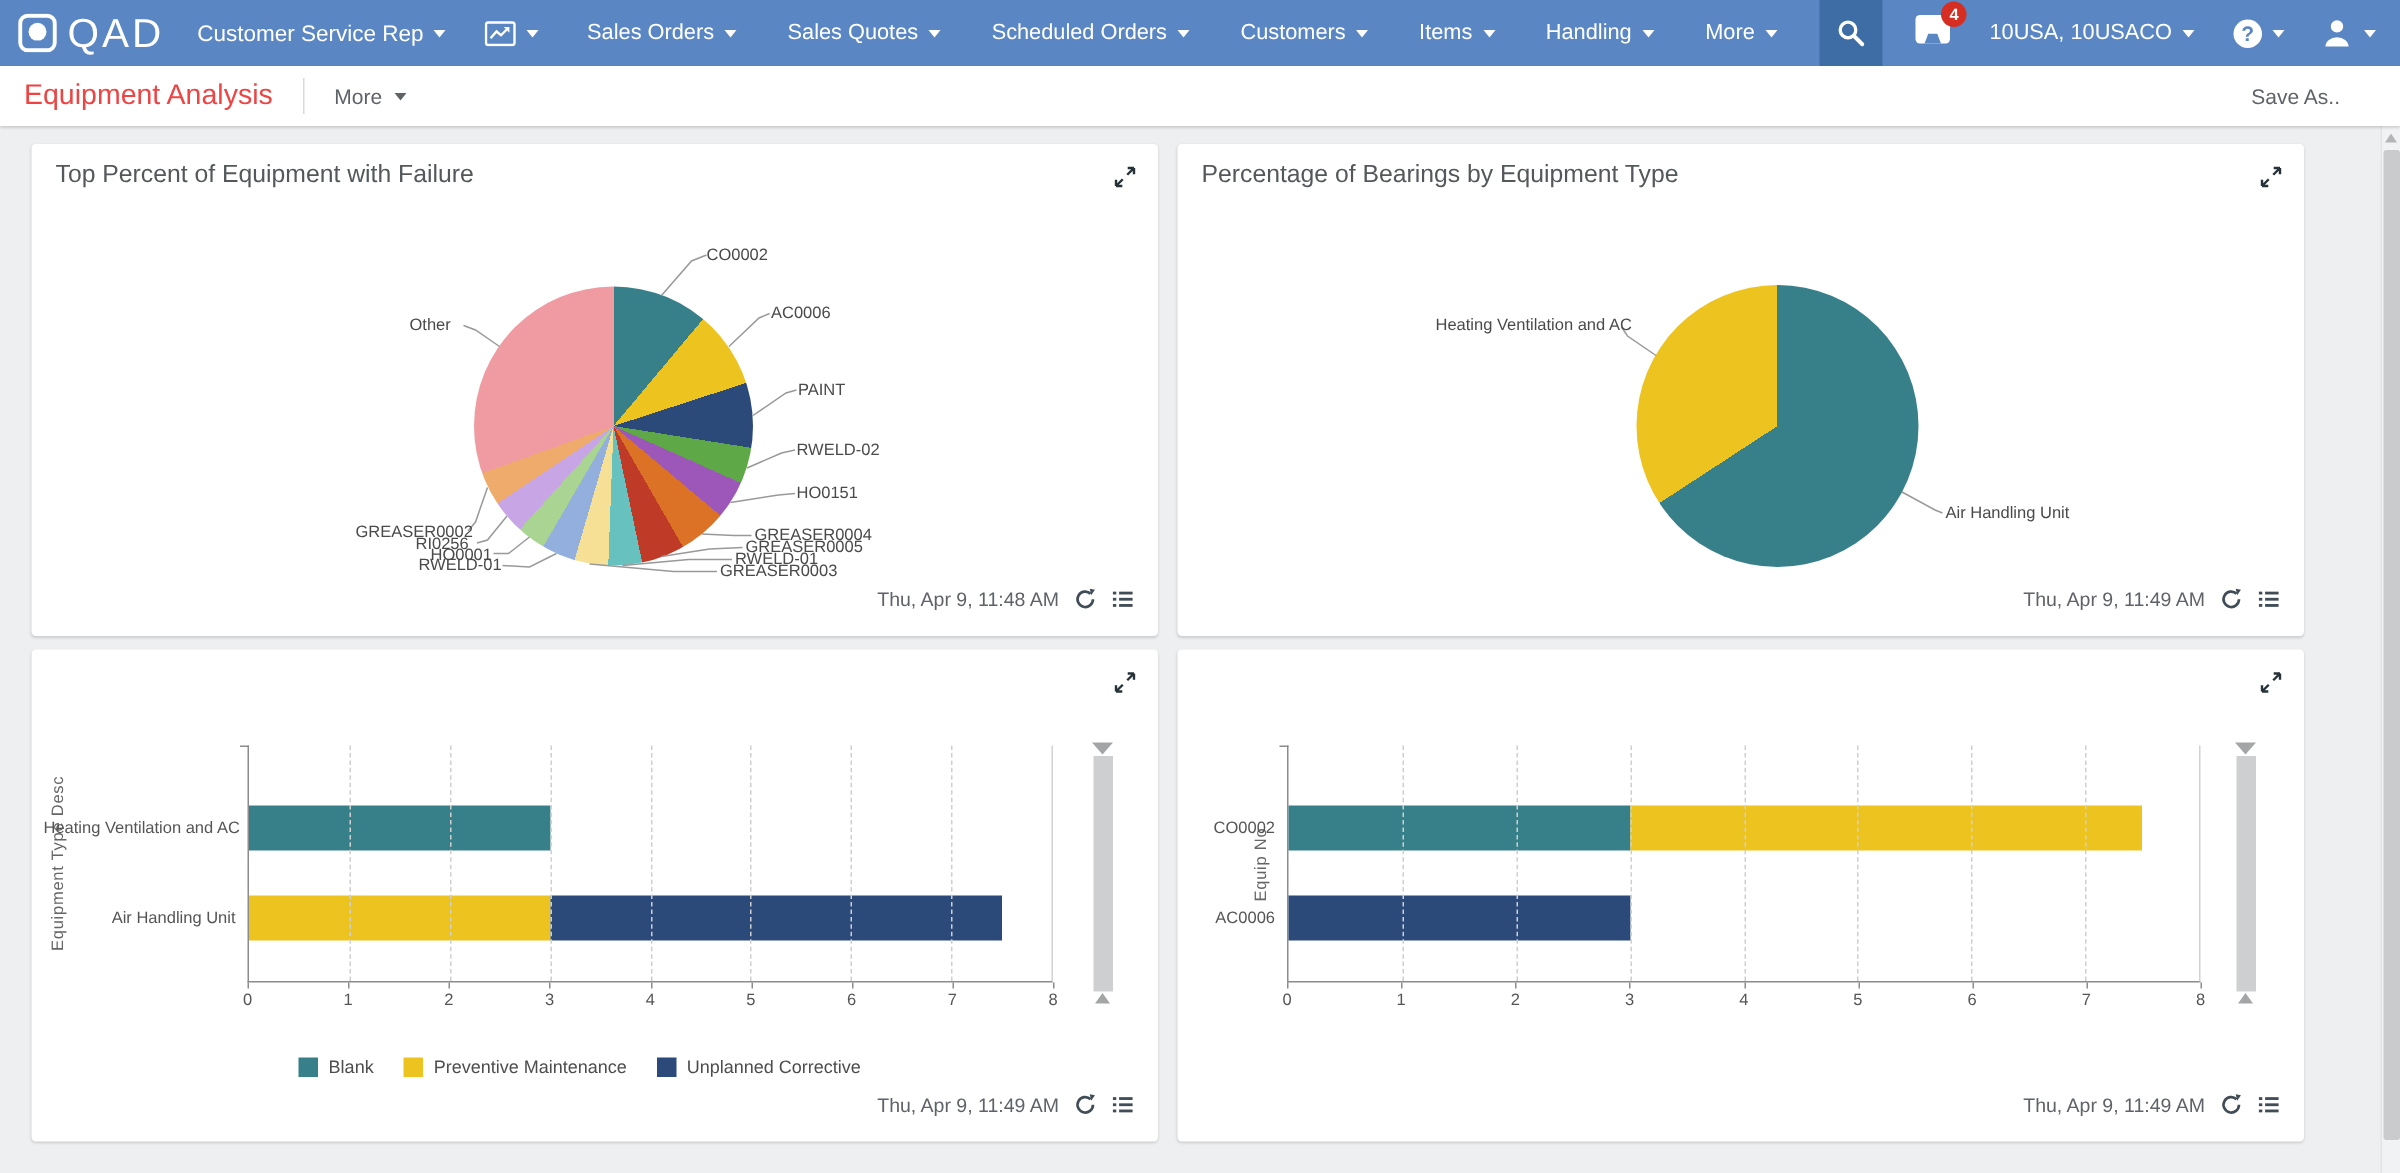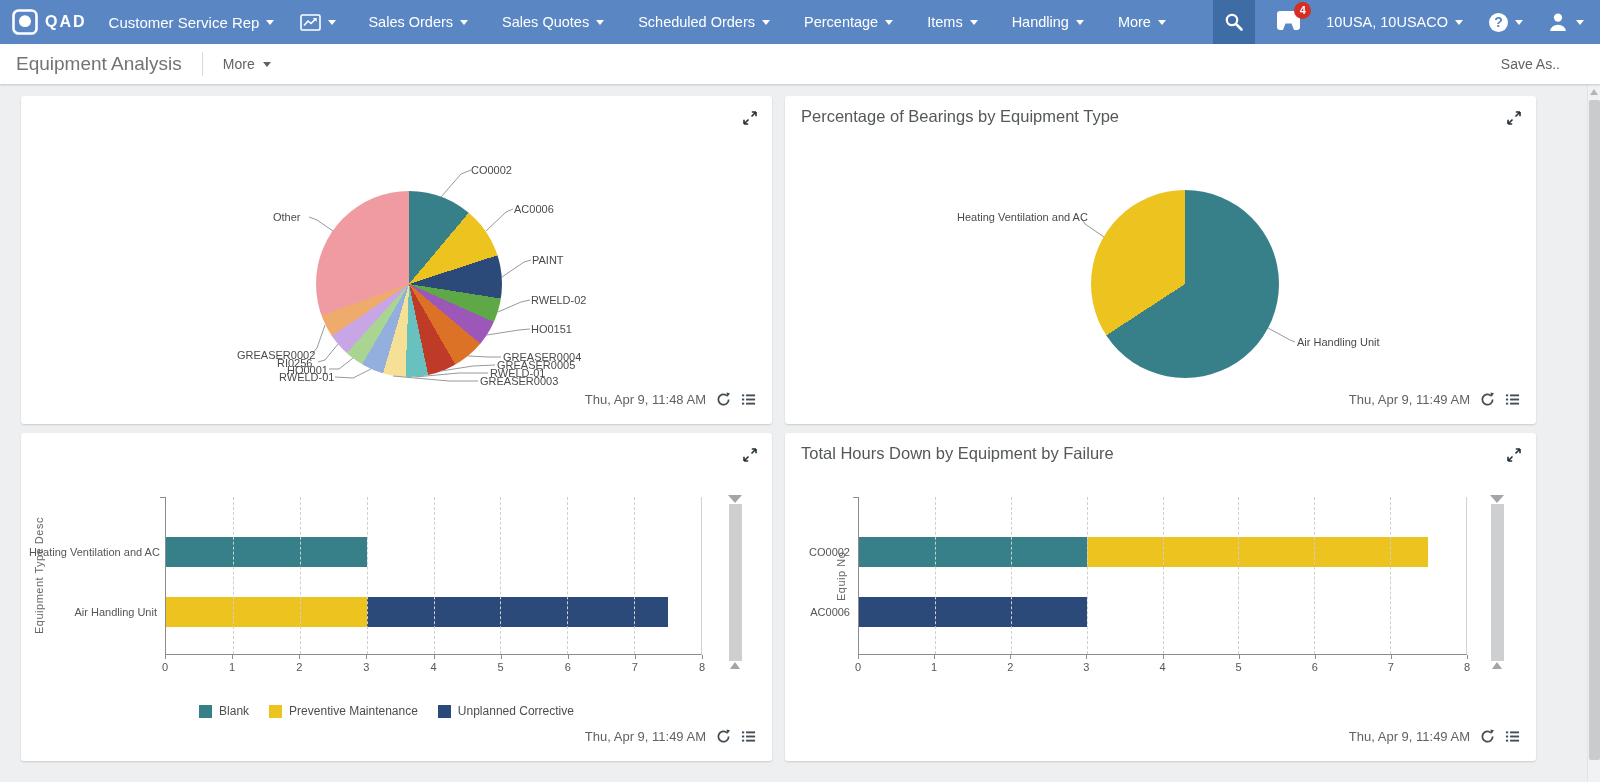--- a/index.html
+++ b/index.html
@@ -1,38 +1,38 @@
 <!DOCTYPE html>
 <html><head>
 <meta charset="utf-8">
 <style>
   * { margin:0; padding:0; box-sizing:border-box; }
   html,body { width:1600px; height:782px; overflow:hidden; font-family:"Liberation Sans", sans-serif; background:#edeff0; }
 
   
   .nav { position:absolute; top:0; left:0; width:1600px; height:44px; background:#5a87c4; display:flex; align-items:center; color:#fff; }
   .logo-wrap { display:flex; align-items:center; gap:7px; padding-left:12px; }
-  .logo-text { font-size:16px; letter-spacing:2px; font-weight:700; }
+  .logo-text { font-size:27px; letter-spacing:2px; font-weight:400; }
   .nav-item { display:flex; align-items:center; font-size:14.5px; cursor:pointer; white-space:nowrap; }
   .role { margin-left:22px; font-size:15px; }
   .chart-menu { margin-left:26px; }
   .menus { display:flex; gap:34px; margin-left:32px; }
   .caret { width:0; height:0; border-left:4px solid transparent; border-right:4px solid transparent; border-top:5px solid #fff; margin-left:7px; display:inline-block; }
   .nav-right { margin-left:auto; display:flex; align-items:center; height:44px; }
   .search-btn { width:42px; height:44px; background:#3d6da4; display:flex; align-items:center; justify-content:center; }
   .notif { position:relative; margin:0 14px 0 20px; }
   .badge { position:absolute; top:-7px; right:-9px; min-width:17px; height:17px; border-radius:9px; background:#d62e22; color:#fff; font-size:11px; font-weight:bold; display:flex; align-items:center; justify-content:center; padding:0 4px; }
   .company { margin:0 26px 0 10px; }
   .help { margin-right:24px; }
   .help-circle { width:19px; height:19px; border-radius:50%; background:#fff; color:#5a87c4; font-weight:bold; font-size:14px; display:flex; align-items:center; justify-content:center; }
   .user { padding-right:16px; }
 
   
   .subheader { position:absolute; top:44px; left:0; width:1600px; height:40px; background:#fff; display:flex; align-items:center; padding:0 16px; box-shadow:0 1px 2px rgba(0,0,0,.18); z-index:5; }
-  .page-title { font-size:19px; color:#737373; }
+  .page-title { font-size:19px; color:#ef4444; }
   .sub-divider { width:1px; height:24px; background:#d7d9db; margin:0 20px; }
   .sub-more { font-size:14px; color:#5f6368; display:flex; align-items:center; cursor:pointer; }
   .caret-dark { width:0; height:0; border-left:4px solid transparent; border-right:4px solid transparent; border-top:5px solid #5f6368; margin-left:8px; }
   .save-as { margin-left:auto; font-size:14px; color:#5f6368; padding-right:24px; cursor:pointer; }
 
   
   .content { position:absolute; top:84px; left:0; width:1587px; height:698px; background:#edeff0; }
   .panel { position:absolute; width:751px; height:328px; background:#fff; border-radius:3px; box-shadow:0 1px 2px rgba(0,0,0,.15); }
   #p-pie1 { left:21px; top:12px; } #p-pie2 { left:785px; top:12px; }
   #p-bar1 { left:21px; top:349px; } #p-bar2 { left:785px; top:349px; }
@@ -119,21 +119,21 @@
       </div>
     <div class="nav-item">
         <span>Sales Quotes</span>
         <span class="caret"></span>
       </div>
     <div class="nav-item">
         <span>Scheduled Orders</span>
         <span class="caret"></span>
       </div>
     <div class="nav-item">
-        <span>Percentage</span>
+        <span>Customers</span>
         <span class="caret"></span>
       </div>
     <div class="nav-item">
         <span>Items</span>
         <span class="caret"></span>
       </div>
     <div class="nav-item">
         <span>Handling</span>
         <span class="caret"></span>
       </div>
@@ -180,20 +180,21 @@
   <span class="sub-more">
     <span>More</span>
       <span class="caret-dark"></span>
   </span>
   <span class="save-as">Save As..</span>
 </div>
 
 <div class="content">
 
   <div class="panel" id="p-pie1">
+    <div class="panel-title">Top Percent of Equipment with Failure</div>
     <span class="expand">
       <svg width="16" height="16" viewBox="0 0 16 16">
         <path d="M9.5 6.5 L14 2 M14 2 h-4.2 M14 2 v4.2 M6.5 9.5 L2 14 M2 14 h4.2 M2 14 v-4.2" stroke="#263238" stroke-width="1.6" fill="none"></path>
       </svg>
     </span>
     <div class="pie" style="background: conic-gradient(rgb(55, 128, 138) 0%, rgb(55, 128, 138) 11.1%, rgb(236, 195, 31) 11.1%, rgb(236, 195, 31) 20%, rgb(43, 74, 122) 20%, rgb(43, 74, 122) 27.5%, rgb(95, 168, 72) 27.5%, rgb(95, 168, 72) 31.7%, rgb(156, 87, 184) 31.7%, rgb(156, 87, 184) 36.1%, rgb(220, 114, 38) 36.1%, rgb(220, 114, 38) 41.7%, rgb(192, 58, 40) 41.7%, rgb(192, 58, 40) 46.7%, rgb(103, 193, 191) 46.7%, rgb(103, 193, 191) 50.6%, rgb(246, 224, 150) 50.6%, rgb(246, 224, 150) 54.5%, rgb(147, 175, 221) 54.5%, rgb(147, 175, 221) 58.4%, rgb(169, 212, 145) 58.4%, rgb(169, 212, 145) 61.7%, rgb(200, 165, 228) 61.7%, rgb(200, 165, 228) 65.6%, rgb(239, 171, 107) 65.6%, rgb(239, 171, 107) 69.5%, rgb(240, 155, 161) 69.5%, rgb(240, 155, 161) 100%);"></div>
     <svg class="leaders" width="751" height="328">
       <g stroke="#999" fill="none" stroke-width="1">
         <polyline points="420,101 440,78 450,74"></polyline>
           <polyline points="465,135 485,116 492,113"></polyline>
@@ -368,21 +369,20 @@
               <rect x="5.4" y="7" width="9.6" height="2"></rect>
           <rect x="1" y="11.4" width="2.4" height="2"></rect>
               <rect x="5.4" y="11.4" width="9.6" height="2"></rect>
             </g>
         </svg>
       </span>
     </div>
   </div>
 
   <div class="panel" id="p-bar2">
-    <div class="panel-title">Total Hours Down by Equipment by Failure</div>
     <span class="expand">
       <svg width="16" height="16" viewBox="0 0 16 16">
         <path d="M9.5 6.5 L14 2 M14 2 h-4.2 M14 2 v4.2 M6.5 9.5 L2 14 M2 14 h4.2 M2 14 v-4.2" stroke="#263238" stroke-width="1.6" fill="none"></path>
       </svg>
     </span>
     <div class="y-title">Equip No</div>
     <div class="cat-label cat0">CO0002</div>
     <div class="cat-label cat1">AC0006</div>
     <div class="plot">
       <div class="bar-row row0">

